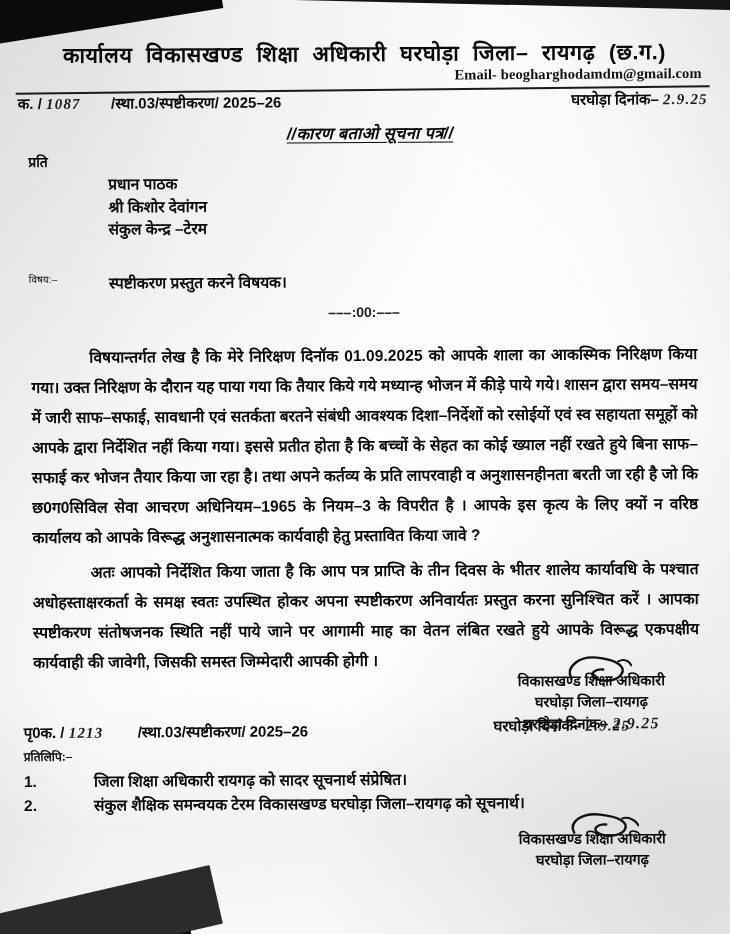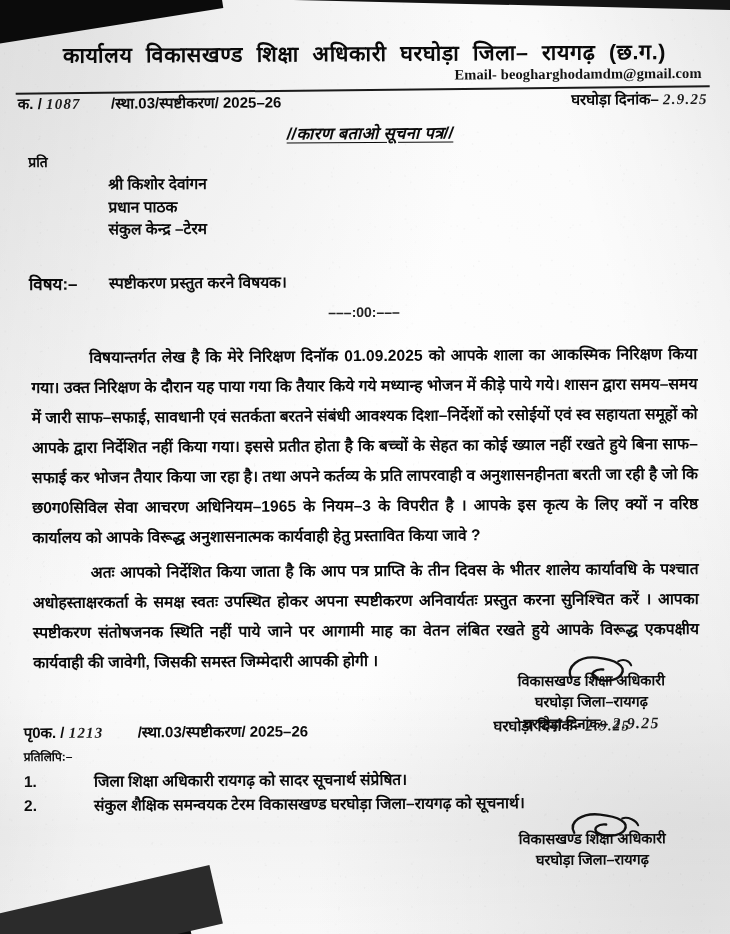--- a/index.html
+++ b/index.html
@@ -199,21 +199,21 @@
     font-size: 15.5px;
     font-weight: 600;
     line-height: 22.5px;
   }
   #addressee div { white-space: nowrap; }
 
   
   #subject-label {
     position: absolute;
     left: 30px; top: 270px;
-    font-size: 17px; font-weight: 700;
+    font-size: 10px; font-weight: 400;
   }
   #subject-text {
     position: absolute;
     left: 110px; top: 270px;
     font-size: 15.5px; font-weight: 600;
     white-space: nowrap;
   }
 
   
   #divider {
@@ -340,22 +340,22 @@
         <span class="hi">घरघोड़ा दिनांक–</span>
         <span class="hand">2.9.25</span>
       </span>
     </div>
 
     <div id="notice-title" class="hi">//कारण बताओ सूचना पत्र//</div>
 
     <div id="to-label" class="hi">प्रति</div>
 
     <div id="addressee" class="hi">
+      <div>प्रधान पाठक</div>
       <div>श्री किशोर देवांगन</div>
-      <div>प्रधान पाठक</div>
       <div>संकुल केन्द्र –टेरम</div>
     </div>
 
     <div id="subject-label" class="hi">विषय:–</div>
     <div id="subject-text" class="hi">स्पष्टीकरण प्रस्तुत करने विषयक।</div>
 
     <div id="divider">–––:00:–––</div>
 
     <div id="para1" class="para hi">विषयान्तर्गत लेख है कि मेरे निरिक्षण दिनॉक 01.09.2025 को आपके शाला का आकस्मिक निरिक्षण किया गया। उक्त निरिक्षण के दौरान यह पाया गया कि तैयार किये गये  मध्यान्ह भोजन में कीड़े पाये गये। शासन द्वारा समय–समय में जारी साफ–सफाई, सावधानी एवं सतर्कता बरतने संबंधी आवश्यक दिशा–निर्देशों को रसोईयों एवं स्व सहायता समूहों को आपके द्वारा निर्देशित नहीं किया गया। इससे प्रतीत होता है कि बच्चों के सेहत का कोई ख्याल नहीं रखते हुये बिना साफ–सफाई कर भोजन तैयार किया जा रहा है। तथा अपने कर्तव्य के प्रति लापरवाही व अनुशासनहीनता बरती जा रही है जो कि छ0ग0सिविल सेवा आचरण अधिनियम–1965 के नियम–3 के विपरीत है । आपके इस कृत्य के लिए क्यों न वरिष्ठ कार्यालय को आपके विरूद्ध अनुशासनात्मक कार्यवाही हेतु प्रस्तावित किया जावे ?</div>
 

